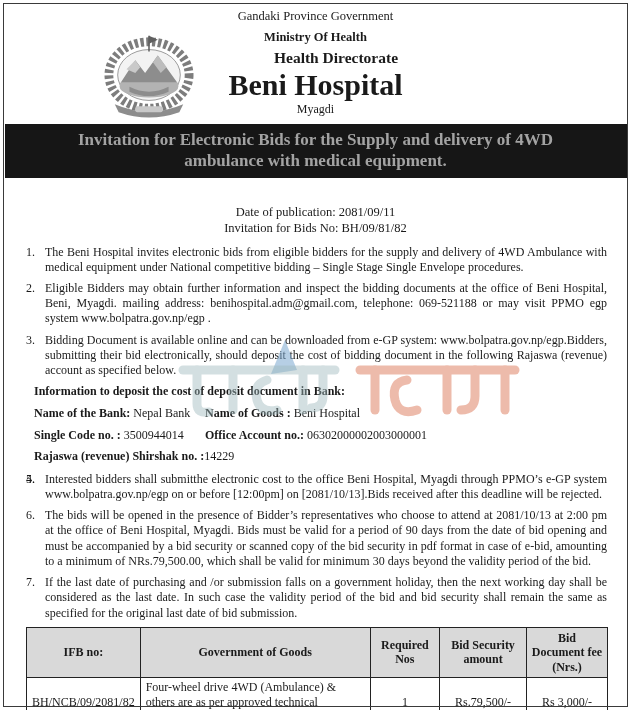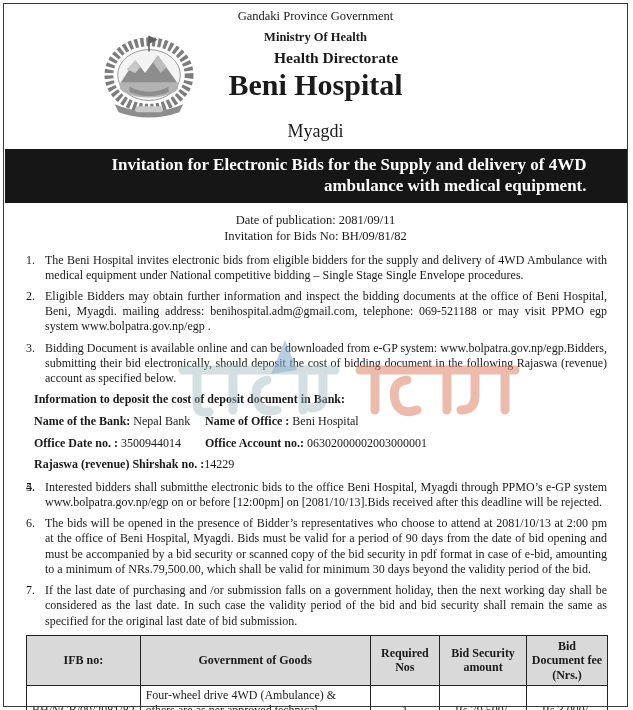--- a/index.html
+++ b/index.html
@@ -8,27 +8,27 @@
   .frame{position:absolute;top:3px;left:3px;right:3px;bottom:3px;border:1.5px solid #3a3a3a;pointer-events:none;z-index:3;}
   .content{position:relative;width:100%;height:100%;z-index:1;}
 
   
   .header{position:relative;padding-top:9px;text-align:center;}
   .logo{position:absolute;left:99px;top:30px;width:100px;height:90px;}
   .h-line1{font-size:12.5px;}
   .h-line2{font-size:12.5px;font-weight:bold;margin-top:6px;}
   .h-line3{font-size:15.5px;font-weight:bold;margin-top:4px;padding-left:41px;}
   .h-line4{font-size:30px;font-weight:bold;margin-top:2px;line-height:1.05;}
-  .h-line5{font-size:18px;margin-top:20px;}
+  .h-line5{font-size:12px;margin-top:1px;}
 
   
-  .banner{margin:7px 4.5px 0 4.5px;background:#161616;color:#ffffff;text-align:right;
+  .banner{margin:7px 4.5px 0 4.5px;background:#161616;color:#a3a3a3;text-align:center;
           font-size:17px;font-weight:bold;line-height:1.25;padding:5px 40px 7px 40px;}
 
-  .dates{text-align:center;font-size:12.5px;margin-top:9px;line-height:1.3;}
+  .dates{text-align:center;font-size:12.5px;margin-top:26px;line-height:1.3;}
 
   
   .items{padding:8px 24px 0 26px;font-size:12px;line-height:1.27;}
   .item{position:relative;padding-left:19px;margin:0 0 6px 0;text-align:justify;}
   .item .num{position:absolute;left:0;top:0;}
   .lnk{}
 
   
   .bank{margin:2px 0 7px 8px;font-size:12px;line-height:1.3;}
   .bank-heading{font-weight:bold;margin-bottom:6px;}
@@ -99,43 +99,43 @@
         <span><span>Bidding Document is available online and can be downloaded from e-GP system: </span><span class="lnk">www.bolpatra.gov.np/egp</span><span>.Bidders, submitting their bid electronically, should deposit the cost of bidding document in the following Rajaswa (revenue) account as specified below.</span></span>
       </div>
 
       <div class="bank">
         <div class="bank-heading">Information to deposit the cost of deposit document in Bank:</div>
         <div class="bank-row">
           <span class="bank-col1">
             <span class="blabel">Name of the Bank:</span><span> Nepal Bank</span>
           </span>
           <span>
-            <span class="blabel">Name of Office :</span><span> Beni Hospital</span>
+            <span class="blabel">Name of Goods :</span><span> Beni Hospital</span>
           </span>
         </div>
         <div class="bank-row">
           <span class="bank-col1">
-            <span class="blabel">Office Date no. :</span><span>  3500944014</span>
+            <span class="blabel">Single Code no. :</span><span>  3500944014</span>
           </span>
           <span>
             <span class="blabel">Office Account no.:</span><span> 06302000002003000001</span>
           </span>
         </div>
         <div class="bank-row">
           <span class="blabel">Rajaswa (revenue) Shirshak no. :</span><span>14229</span>
         </div>
       </div>
 
       <div class="item">
         <span class="num">4.</span>
       </div>
 
       <div class="item">
         <span class="num">5.</span>
-        <span><span>Interested bidders shall submitthe electronic bids to the office Beni Hospital, Myagdi through PPMO’s e-GP system </span><span class="lnk">www.bolpatra.gov.np/egp</span><span> on or before [12:00pm] on [2081/10/13].Bids received after this deadline will be rejected.</span></span>
+        <span><span>Interested bidders shall submitthe electronic cost to the office Beni Hospital, Myagdi through PPMO’s e-GP system </span><span class="lnk">www.bolpatra.gov.np/egp</span><span> on or before [12:00pm] on [2081/10/13].Bids received after this deadline will be rejected.</span></span>
       </div>
 
       <div class="item">
         <span class="num">6.</span>
         <span><span>The bids will be opened in the presence of Bidder’s representatives who choose to attend at 2081/10/13 at 2:00 pm at the office of Beni Hospital, Myagdi. Bids must be valid for a period of 90 days from the date of bid opening and must be accompanied by a bid security or scanned copy of the bid security in pdf format in case of e-bid, amounting to a minimum of NRs.79,500.00, which shall be valid for minimum 30 days beyond the validity period of the bid.</span></span>
       </div>
 
       <div class="item">
         <span class="num">7.</span>
         <span><span>If the last date of purchasing and /or submission falls on a government holiday, then the next working day shall be considered as the last date. In such case the validity period of the bid and bid security shall remain the same as specified for the original last date of bid submission.</span></span>

